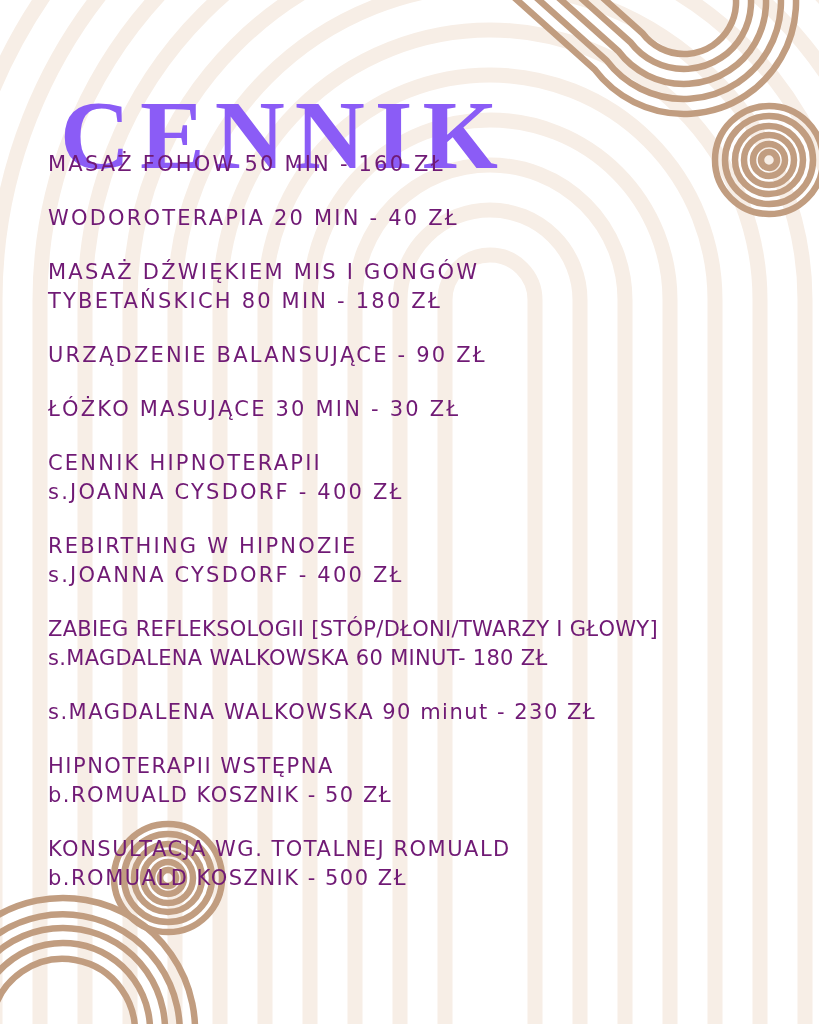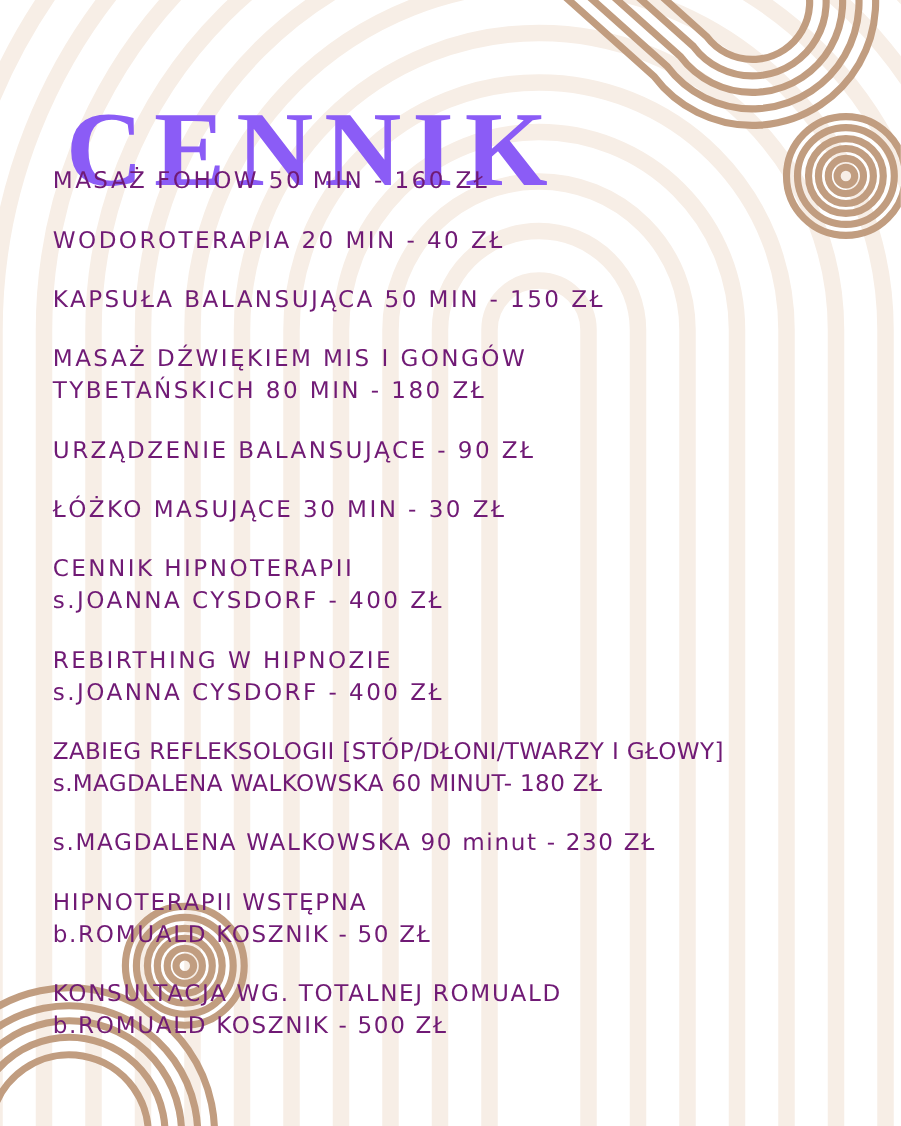--- a/index.html
+++ b/index.html
@@ -109,23 +109,20 @@
   <h1 class="title">CENNIK</h1>
 
   <div class="services">
     <div class="service ls-wide">
       <span class="service-line">MASAŻ FOHOW 50 MIN - 160 ZŁ</span>
     </div>
     <div class="service ls-wide">
       <span class="service-line">WODOROTERAPIA 20 MIN - 40 ZŁ</span>
     </div>
     <div class="service ls-wide">
-      <span class="service-line">KAPSUŁA BALANSUJĄCA 50 MIN - 150 ZŁ</span>
-    </div>
-    <div class="service ls-wide">
       <span class="service-line">MASAŻ DŹWIĘKIEM MIS I GONGÓW</span>
       <span class="service-line">TYBETAŃSKICH 80 MIN - 180 ZŁ</span>
     </div>
     <div class="service ls-wide">
       <span class="service-line">URZĄDZENIE BALANSUJĄCE - 90 ZŁ</span>
     </div>
     <div class="service ls-wide">
       <span class="service-line">ŁÓŻKO MASUJĄCE 30 MIN - 30 ZŁ</span>
     </div>
     <div class="service ls-wide">

